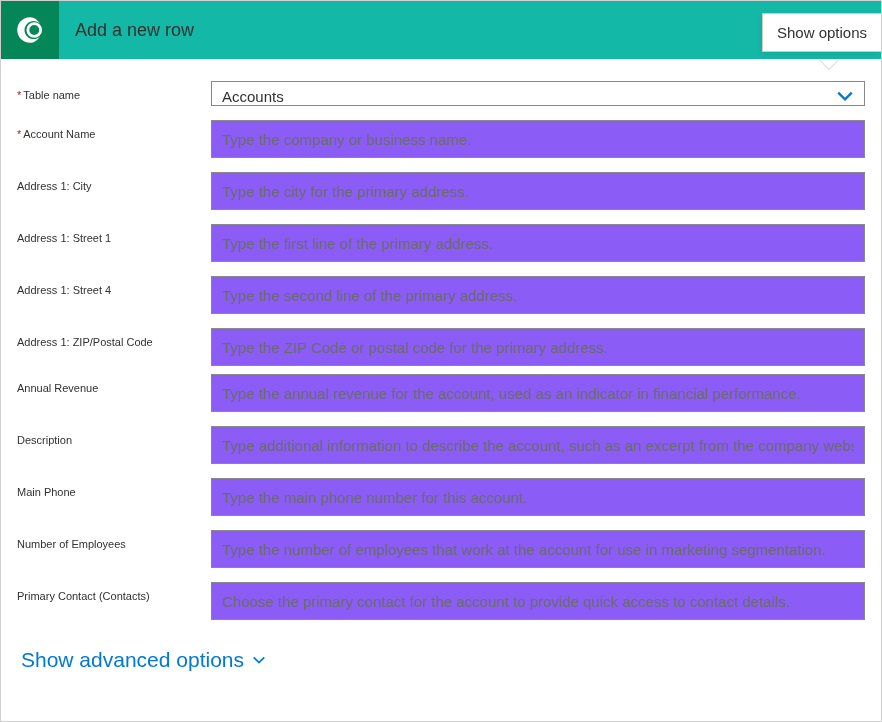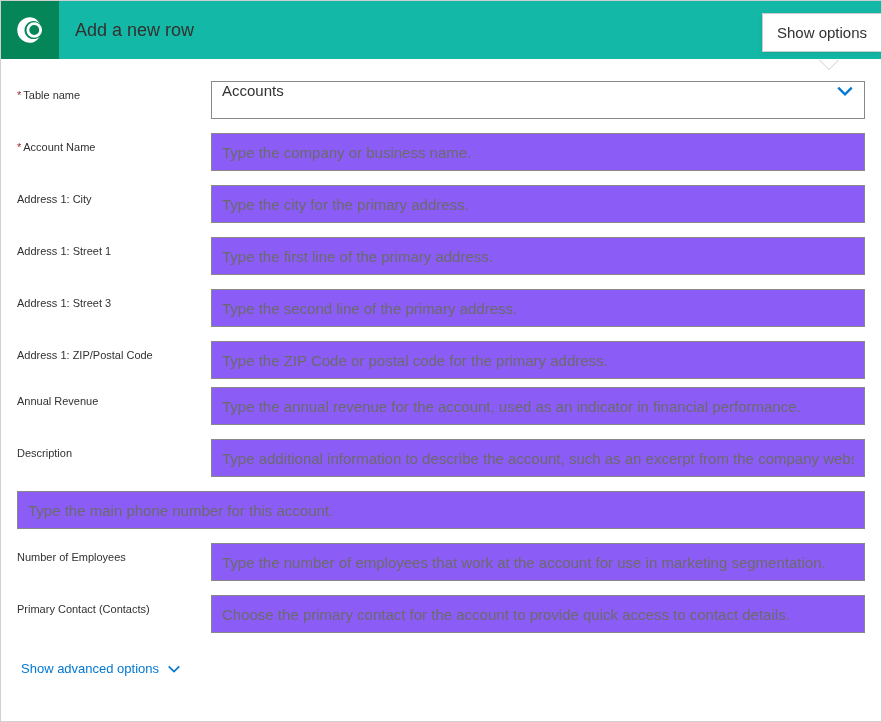--- a/index.html
+++ b/index.html
@@ -92,39 +92,39 @@
       outline: none;
     }
     .txt-input::placeholder {
       color: #6b6b6b;
     }
     .select-wrap {
       position: relative;
     }
     .select-display {
       width: 100%;
-      height: 38px;
+      height: 25px;
       border: 1px solid #8a8886;
       padding: 0 10px;
       font-size: 15px;
       display: flex;
-      align-items: flex-start;
+      align-items: flex-end;
       justify-content: space-between;
       cursor: pointer;
       background: #fff;
     }
     .chevron {
       color: #0078d4;
       flex-shrink: 0;
     }
     .advanced-link {
       display: inline-flex;
       align-items: center;
       color: #0078d4;
-      font-size: 13px;
+      font-size: 21px;
       margin: 14px 0 0 4px;
       cursor: pointer;
       gap: 8px;
     }
   </style>
 </head>
 <body>
 
 <div class="header">
   <div class="header-icon">
@@ -175,21 +175,21 @@
   </div>
 
   <div class="form-row">
     <div class="form-label-cell">Address 1: Street 1</div>
     <div class="form-input-cell">
       <input class="txt-input" placeholder="Type the first line of the primary address." style="">
     </div>
   </div>
 
   <div class="form-row">
-    <div class="form-label-cell">Address 1: Street 3</div>
+    <div class="form-label-cell">Address 1: Street 4</div>
     <div class="form-input-cell">
       <input class="txt-input" placeholder="Type the second line of the primary address." style="">
     </div>
   </div>
 
   <div class="form-row">
     <div class="form-label-cell">Address 1: ZIP/Postal Code</div>
     <div class="form-input-cell">
       <input class="txt-input" placeholder="Type the ZIP Code or postal code for the primary address." style="">
     </div>
@@ -203,20 +203,21 @@
   </div>
 
   <div class="form-row">
     <div class="form-label-cell">Description</div>
     <div class="form-input-cell">
       <input class="txt-input" placeholder="Type additional information to describe the account, such as an excerpt from the company website." style="">
     </div>
   </div>
 
   <div class="form-row">
+    <div class="form-label-cell">Main Phone</div>
     <div class="form-input-cell">
       <input class="txt-input" placeholder="Type the main phone number for this account." style="">
     </div>
   </div>
 
   <div class="form-row">
     <div class="form-label-cell">Number of Employees</div>
     <div class="form-input-cell">
       <input class="txt-input" placeholder="Type the number of employees that work at the account for use in marketing segmentation." style="">
     </div>

